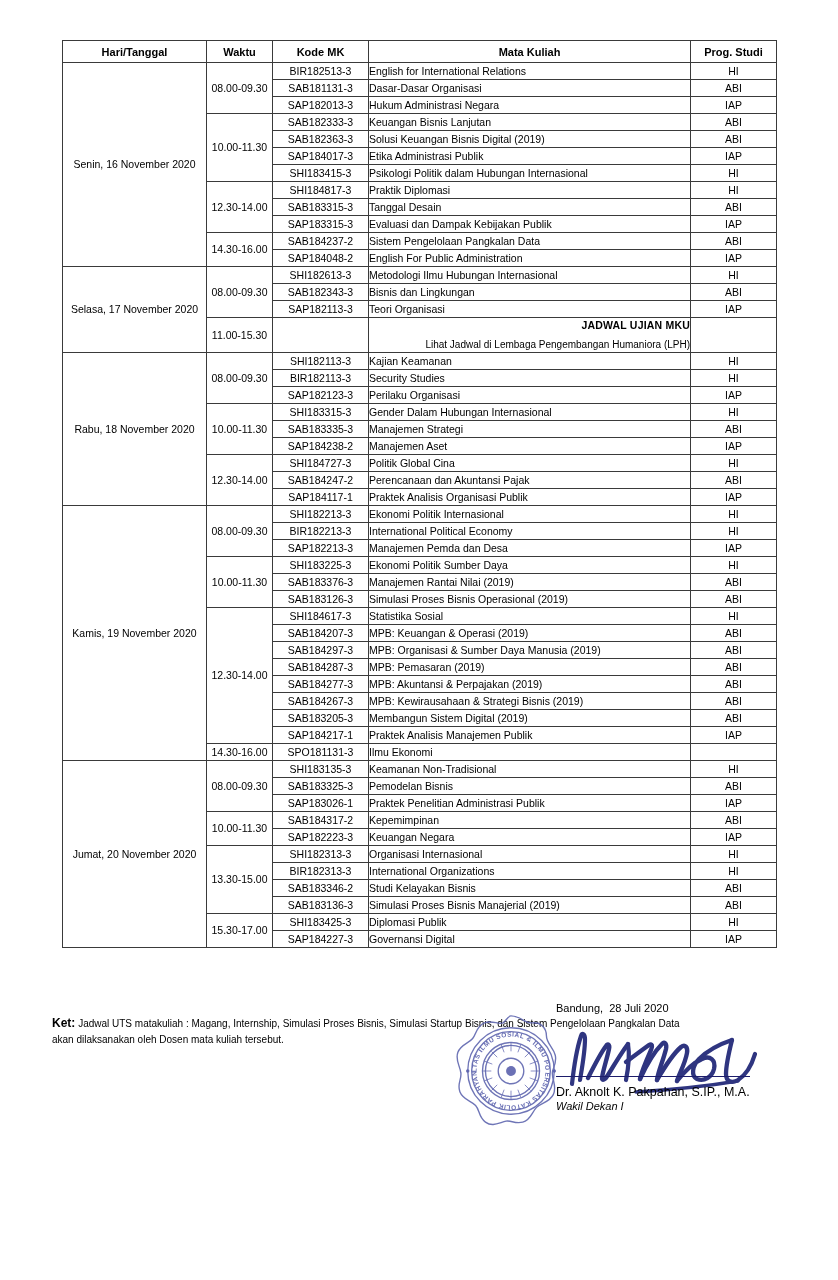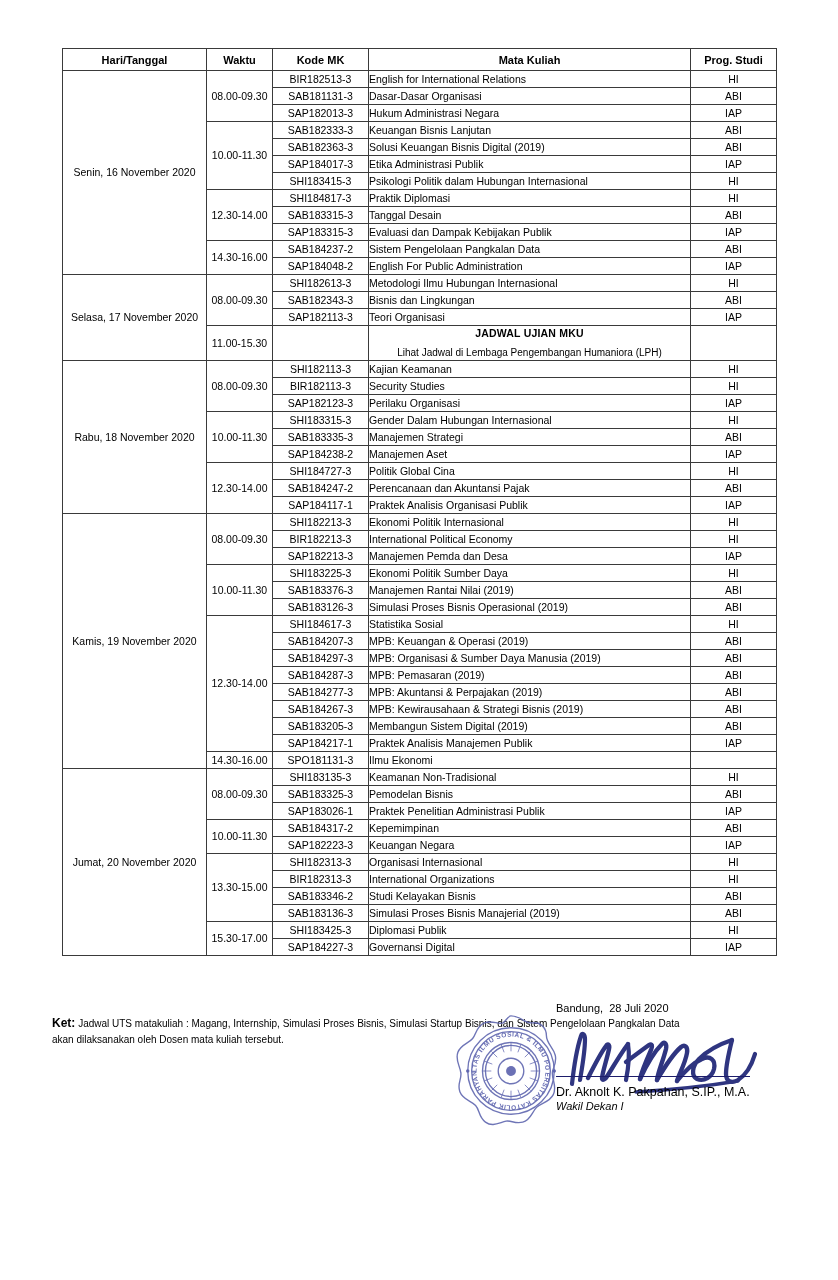--- a/index.html
+++ b/index.html
@@ -17,21 +17,21 @@
   }
   .page {
     position: absolute;
     left: 0; top: 0;
     width: 838px;
     height: 1280px;
   }
   table.schedule {
     position: absolute;
     left: 62px;
-    top: 48px;
+    top: 40px;
     width: 714px;
     border-collapse: collapse;
     table-layout: fixed;
     font-size: 10.5px;
   }
   table.schedule th,
   table.schedule td {
     border: 1px solid #3a3a3a;
     padding: 0;
     height: 16px;
@@ -73,21 +73,21 @@
   td.mk {
     text-align: left;
     padding-left: 5px;
     font-size: 10.5px;
   }
   td.prodi {
     text-align: center;
     font-size: 10.5px;
   }
   td.mku-cell {
-    text-align: center;
+    text-align: right;
     vertical-align: middle;
     padding: 6px 4px;
     height: 52px;
   }
   .mku-title {
     font-weight: bold;
     font-size: 10.5px;
     letter-spacing: 0.2px;
     margin-bottom: 4px;
   }

